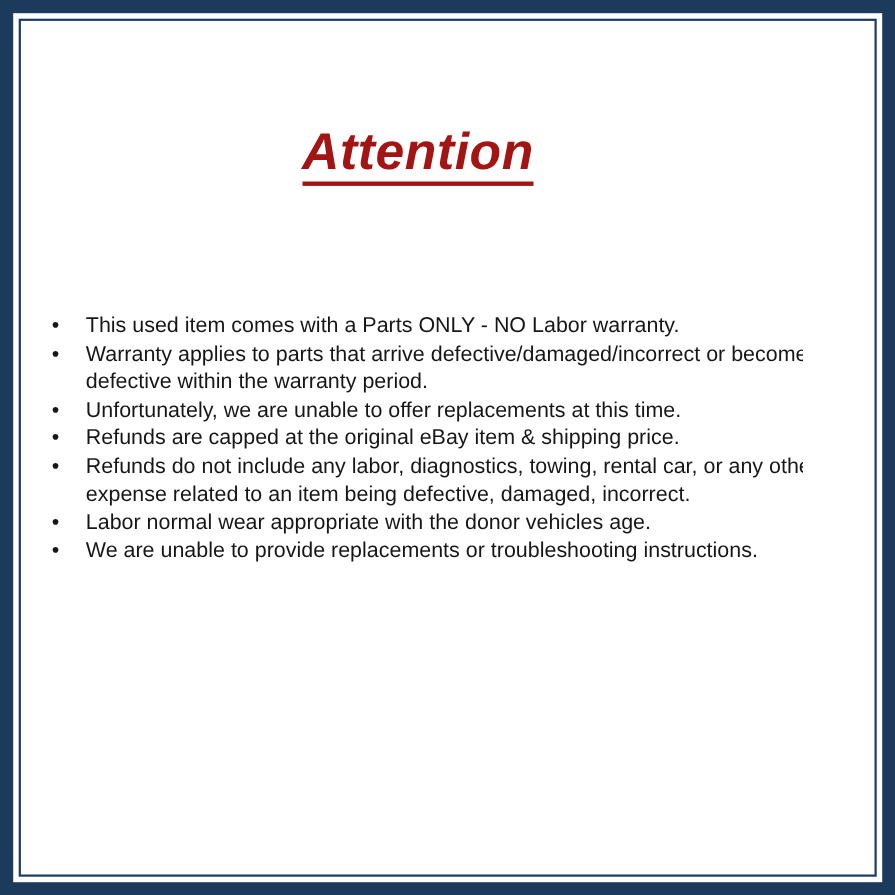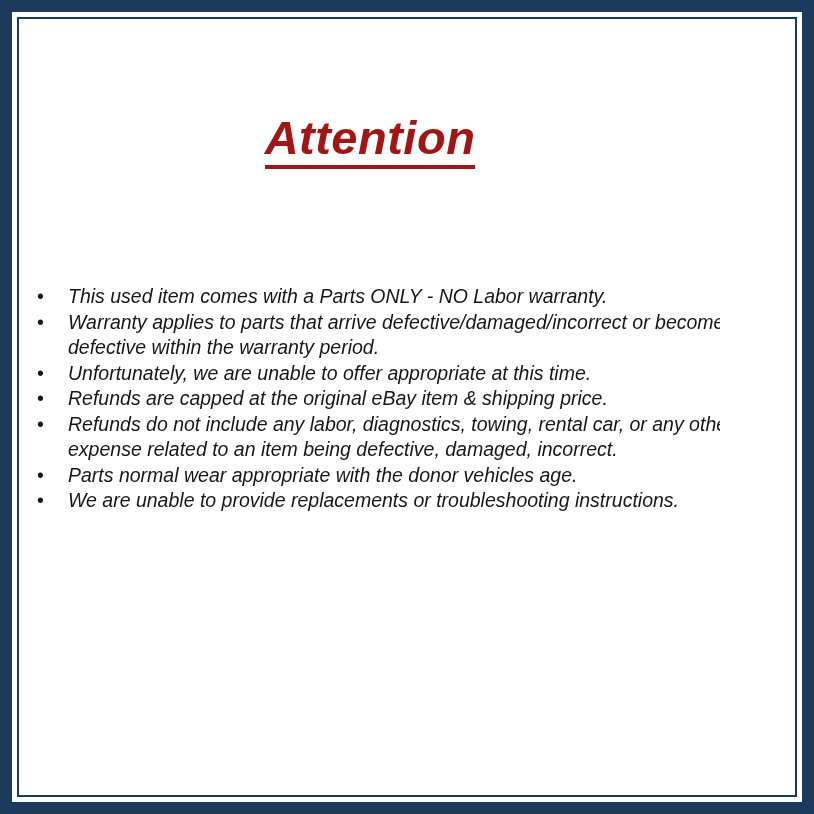--- a/index.html
+++ b/index.html
@@ -34,21 +34,21 @@
     left: 17px;
     top: 17px;
     width: 780px;
     height: 780px;
     box-sizing: border-box;
     border: 2px solid #1b3a5c;
     background: #ffffff;
   }
   .content {
     position: absolute;
-    left: 20px;
+    left: 30px;
     top: 19px;
     width: 700px;
     height: 776px;
     box-sizing: border-box;
     overflow: hidden;
   }
   .title {
     margin: 0;
     padding-top: 95px;
     text-align: center;
@@ -88,21 +88,20 @@
     position: absolute;
     left: 17px;
     top: 0;
     width: 14px;
     font-size: 19.5px;
     line-height: 25.5px;
     color: #161616;
   }
   .bullet-text {
     display: block;
-    font-style: italic;
   }
 </style>
 </head>
 <body>
 
 <div class="page">
   <div class="outer-border"></div>
   <div class="inner-border"></div>
 
   <div class="content">
@@ -114,33 +113,33 @@
       <li class="bullet-item">
         <span class="dot">•</span>
         <span class="bullet-text">This used item comes with a Parts ONLY - NO Labor warranty.</span>
       </li>
       <li class="bullet-item">
         <span class="dot">•</span>
         <span class="bullet-text">Warranty applies to parts that arrive defective/damaged/incorrect or become defective within the warranty period.</span>
       </li>
       <li class="bullet-item">
         <span class="dot">•</span>
-        <span class="bullet-text">Unfortunately, we are unable to offer appropriate at this time.</span>
+        <span class="bullet-text">Unfortunately, we are unable to offer replacements at this time.</span>
       </li>
       <li class="bullet-item">
         <span class="dot">•</span>
         <span class="bullet-text">Refunds are capped at the original eBay item &amp; shipping price.</span>
       </li>
       <li class="bullet-item">
         <span class="dot">•</span>
         <span class="bullet-text">Refunds do not include any labor, diagnostics, towing, rental car, or any other expense related to an item being defective, damaged, incorrect.</span>
       </li>
       <li class="bullet-item">
         <span class="dot">•</span>
-        <span class="bullet-text">Parts normal wear appropriate with the donor vehicles age.</span>
+        <span class="bullet-text">Labor normal wear appropriate with the donor vehicles age.</span>
       </li>
       <li class="bullet-item">
         <span class="dot">•</span>
         <span class="bullet-text">We are unable to provide replacements or troubleshooting instructions.</span>
       </li>
     </ul>
   </div>
 </div>
 
 </body></html>

